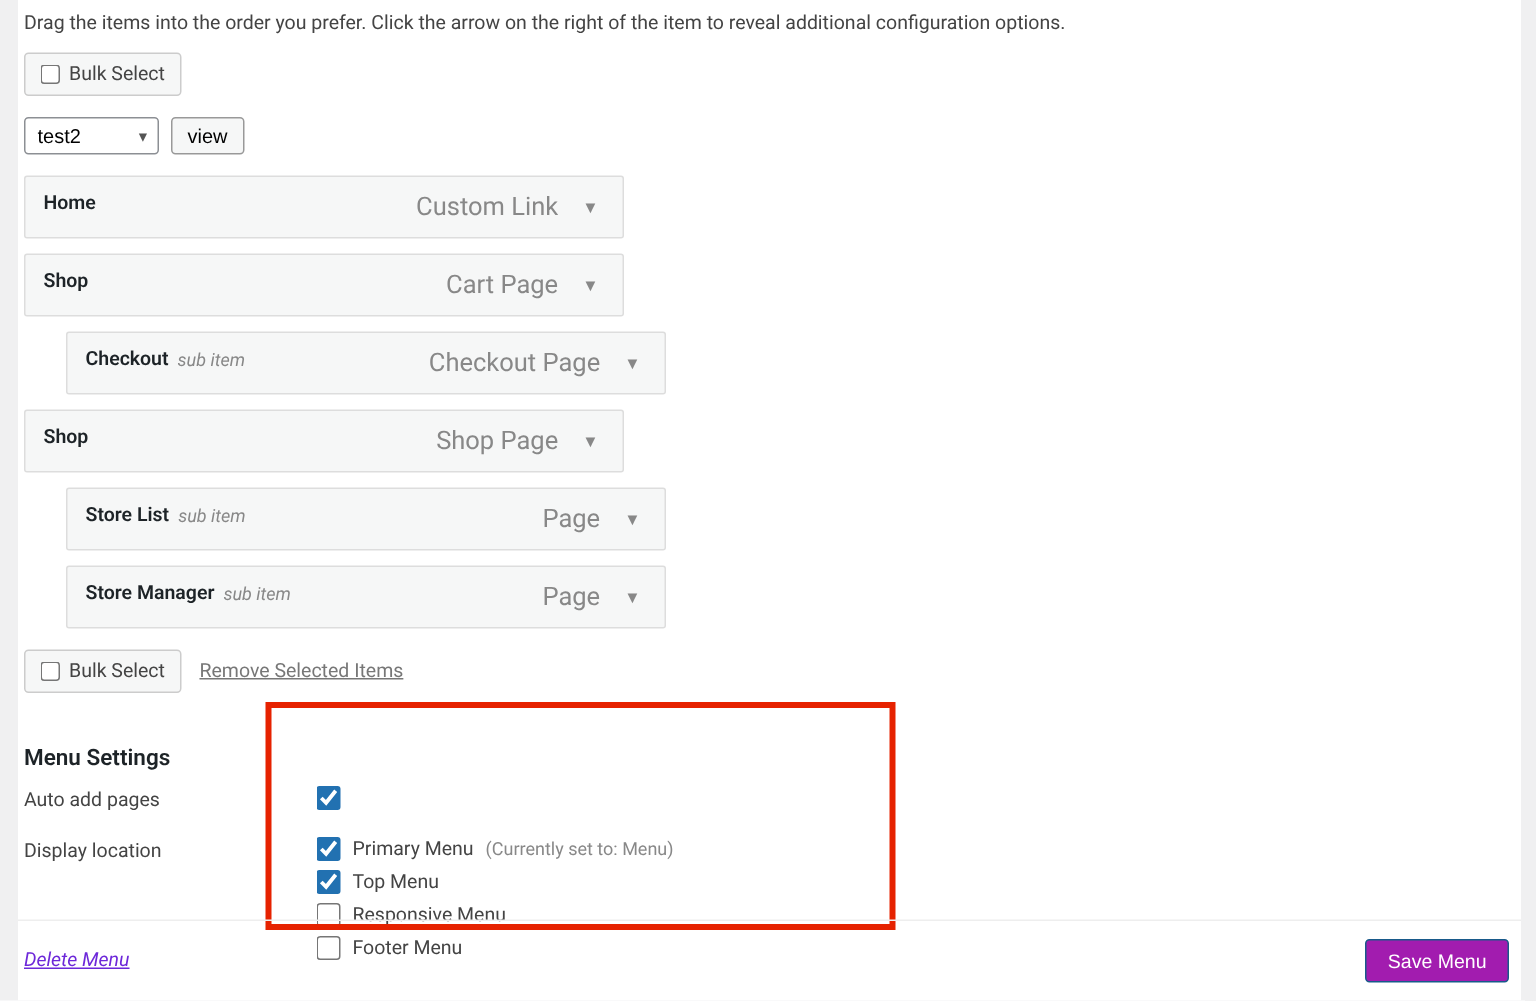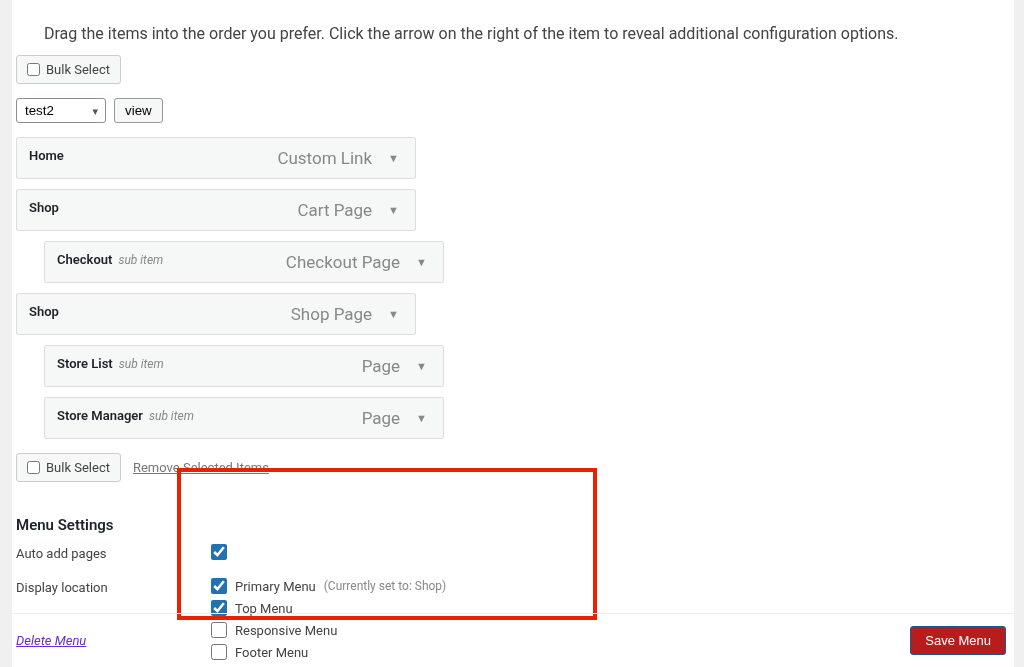--- a/index.html
+++ b/index.html
@@ -13,24 +13,23 @@
       overflow: hidden;
     }
     .content {
       background: #fff;
       margin: 0 10px 0 12px;
       padding: 0 0 0 0;
       position: relative;
       height: 100%;
     }
     .instructions {
-      padding: 24px 0 8px 4px;
+      padding: 8px 0 8px 4px;
       color: #444;
-      font-size: 16px;
-      margin-left: 28px;
+      font-size: 13px;
     }
     .bulk-select-row {
       display: flex;
       align-items: center;
       padding: 4px 4px;
       gap: 12px;
       margin-bottom: 8px;
     }
     .bulk-button {
       display: inline-flex;
@@ -142,21 +141,21 @@
       border-top: 1px solid #eee;
     }
     .delete-link {
       color: #6d28d9;
       text-decoration: underline;
       cursor: pointer;
       font-size: 13px;
       font-style: italic;
     }
     .save-button {
-      background: #b91c1c;
+      background: #a21caf;
       border: 1px solid #185a8a;
       color: #fff;
       padding: 6px 14px;
       border-radius: 3px;
       cursor: pointer;
       font-size: 13px;
     }
   </style>
 </head>
 <body>
@@ -266,21 +265,21 @@
         </label>
       </div>
     </div>
 
     <div class="settings-grid">
       <div class="settings-label">Display location</div>
       <div class="settings-values">
         <label class="check-row">
           <input type="checkbox" checked="" style="">
           <span>Primary Menu</span>
-          <span class="muted">(Currently set to: Shop)</span>
+          <span class="muted">(Currently set to: Menu)</span>
         </label>
         <label class="check-row">
           <input type="checkbox" checked="" style="">
           <span>Top Menu</span>
         </label>
         <label class="check-row">
           <input type="checkbox" style="">
           <span>Responsive Menu</span>
         </label>
         <label class="check-row">

